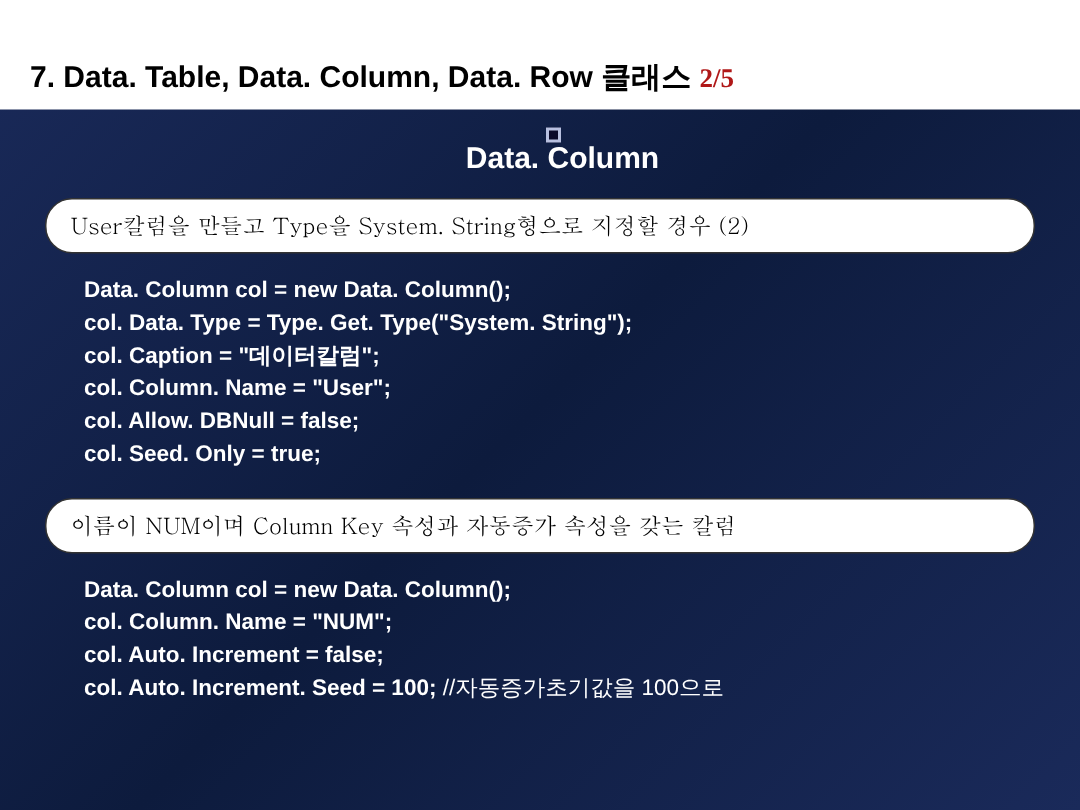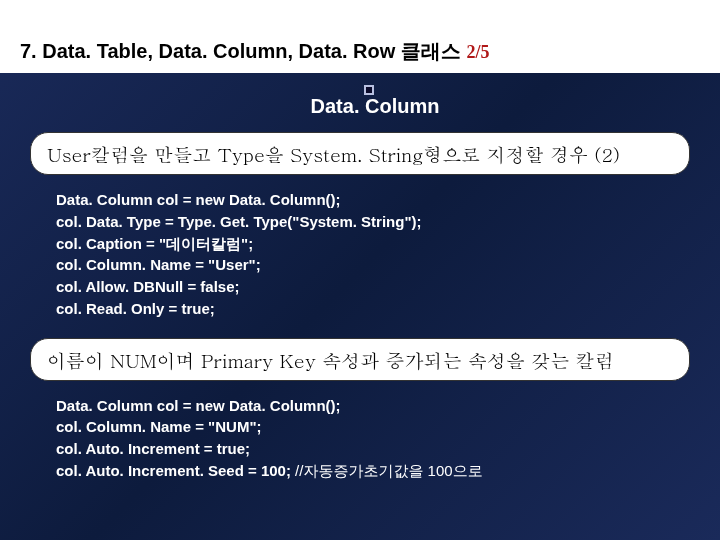--- a/index.html
+++ b/index.html
@@ -44,21 +44,21 @@
     color: #ffffff;
     font-size: 20px;
     font-weight: bold;
   }
   .pill-box {
     background: #ffffff;
     border: 1px solid #333;
     border-radius: 18px;
     margin: 4px 30px 10px 30px;
     padding: 7px 16px;
-    font-size: 19px;
+    font-size: 15px;
     color: #000;
     font-family: Batang, serif;
   }
   .code-block {
     color: #ffffff;
     font-weight: bold;
     font-size: 15px;
     line-height: 1.45;
     padding: 4px 0 14px 56px;
     font-family: Arial, sans-serif;
@@ -84,25 +84,25 @@
 <div class="pill-box">
   <span>User칼럼을 만들고 Type을 System. String형으로 지정할 경우 (2)</span>
 </div>
 
 <div class="code-block">
   <div>Data. Column col = new Data. Column();</div>
   <div>col. Data. Type = Type. Get. Type("System. String");</div>
   <div>col. Caption = "데이터칼럼";</div>
   <div>col. Column. Name = "User";</div>
   <div>col. Allow. DBNull = false;</div>
-  <div>col. Read. Only = true;</div>
+  <div>col. Seed. Only = true;</div>
 </div>
 
 <div class="pill-box">
-  <span>이름이 NUM이며 Primary Key 속성과 증가되는 속성을 갖는 칼럼</span>
+  <span>이름이 NUM이며 Column Key 속성과 자동증가 속성을 갖는 칼럼</span>
 </div>
 
 <div class="code-block">
   <div>Data. Column col = new Data. Column();</div>
   <div>col. Column. Name = "NUM";</div>
-  <div>col. Auto. Increment = true;</div>
+  <div>col. Auto. Increment = false;</div>
   <div><span>col. Auto. Increment. Seed = 100; </span><span class="comment">//자동증가초기값을 100으로</span></div>
 </div>
 
 </body></html>

